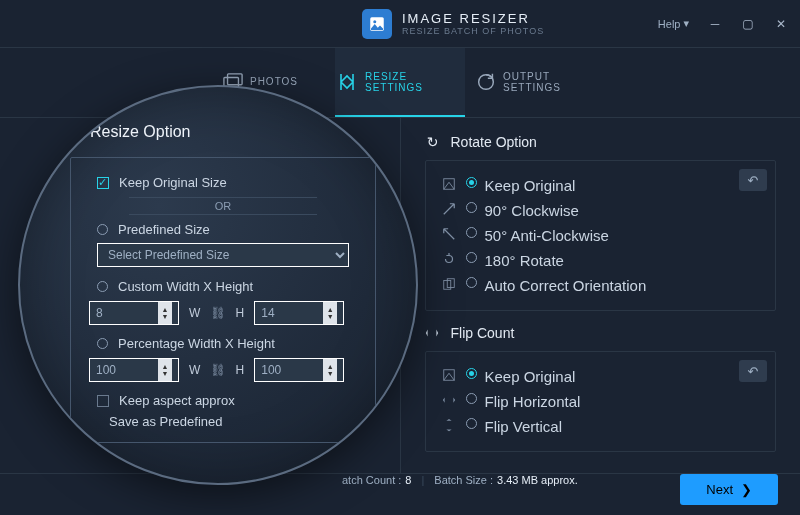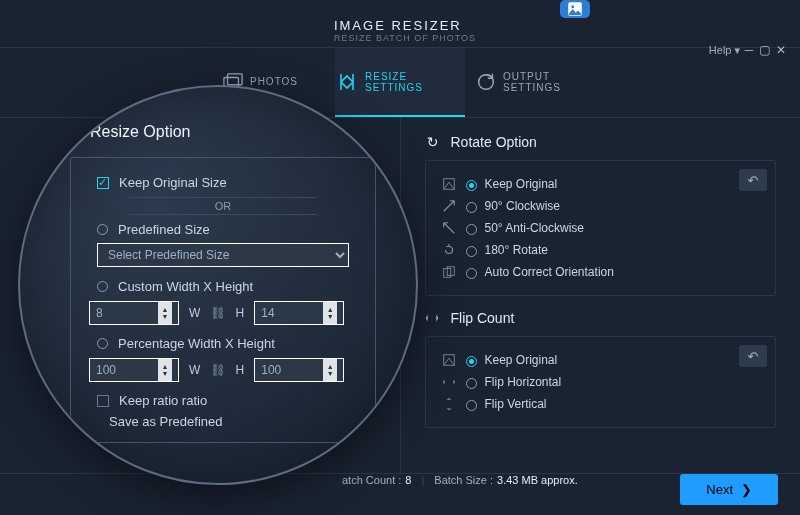--- a/index.html
+++ b/index.html
@@ -1,45 +1,45 @@
 <!DOCTYPE html>
 <html><head>
 <meta charset="utf-8">
 <style>
   * { box-sizing: border-box; margin: 0; padding: 0; font-family: "Segoe UI", Arial, sans-serif; }
   body { width: 800px; height: 515px; background: #1a2332; overflow: hidden; position: relative; color: #b8c4d4; font-size: 12px; }
   .window { width: 100%; height: 100%; position: relative; }
 
   
-  .titlebar { height: 48px; display: flex; align-items: center; padding: 0 12px; border-bottom: 1px solid #2a3645; flex-direction: column; }
+  .titlebar { height: 48px; display: flex; align-items: center; padding: 0 12px; border-bottom: 1px solid #2a3645; }
   .logo { width: 30px; height: 30px; background: #2d7dd2; border-radius: 5px; display: flex; align-items: center; justify-content: center; margin-left: 350px; }
   .title-block { margin-left: 10px; }
   .title-main { color: #e6eef7; font-size: 13px; letter-spacing: 2px; }
   .title-sub { color: #6a7a8e; font-size: 9px; letter-spacing: 1px; }
-  .titlebar-right { margin-left: auto; display: flex; align-items: center; gap: 2px; color: #9fb0c4; }
+  .titlebar-right { margin-left: auto; display: flex; align-items: center; gap: 19px; color: #9fb0c4; }
   .help { font-size: 11px; display: flex; align-items: center; gap: 3px; cursor: pointer; }
   .winbtn { width: 14px; height: 14px; display: flex; align-items: center; justify-content: center; cursor: pointer; color: #aab8cb; }
 
   
   .tabs { height: 70px; display: flex; justify-content: center; gap: 10px; border-bottom: 1px solid #2a3645; }
   .tab { width: 130px; display: flex; flex-direction: row; align-items: center; justify-content: center; gap: 6px; font-size: 10px; letter-spacing: 1px; color: #98a7ba; cursor: pointer; border-bottom: 2px solid transparent; }
   .tab.active { color: #27d3e8; background: #202c3d; border-bottom: 2px solid #27d3e8; }
   .tab .ticon { height: 22px; display:flex; align-items:center; justify-content:center; }
 
   
   .main { display: flex; height: calc(100% - 48px - 70px - 42px); }
   .col { flex: 1; padding: 16px 24px 8px 24px; }
   .col + .col { border-left: 1px solid #2a3645; }
 
   .section-head { display: flex; align-items: center; gap: 10px; color: #e2e9f2; font-size: 14px; margin-bottom: 10px; }
   .section-head .hicon { width: 16px; text-align: center; }
 
   .panel { border: 1px solid #2a3645; border-radius: 2px; padding: 12px 14px; margin-bottom: 14px; position: relative; }
 
-  .row { display: flex; align-items: flex-end; gap: 8px; padding: 4px 0; font-size: 12px; }
+  .row { display: flex; align-items: flex-start; gap: 8px; padding: 4px 0; font-size: 15px; }
   .row .ricon { width: 18px; color: #7f8fa4; display:flex; align-items:center; justify-content:center; }
   .radio { width: 11px; height: 11px; border: 1.5px solid #8b9cb2; border-radius: 50%; display: inline-block; position: relative; cursor: pointer; }
   .radio.on { border-color: #27d3e8; }
   .radio.on::after { content:""; position:absolute; inset:2px; background:#27d3e8; border-radius:50%; }
   .check { width: 12px; height: 12px; border: 1.5px solid #27d3e8; display:inline-block; position:relative; cursor:pointer; }
   .check.on::after { content:"✓"; color:#27d3e8; position:absolute; top:-2px; left:0; font-size:11px; }
   .check.grey { border-color:#6a7a8e; }
   .label { color:#cbd6e3; cursor:pointer; }
 
   .undo { position:absolute; right:8px; top:8px; width:28px; height:22px; background:#2f3c4e; border-radius:3px; display:flex; align-items:center; justify-content:center; color:#9fb0c4; cursor:pointer; font-size:13px; }
@@ -312,21 +312,21 @@
           <span>100</span>
           <span class="spin">
               <span>▲</span>
               <span>▼</span>
             </span>
         </div>
       </div>
 
       <div class="lrow" style="margin-top:4px;">
         <span class="check grey"></span>
-        <span class="label">Keep ratio ratio</span>
+        <span class="label">Keep aspect approx</span>
       </div>
       <div class="lrow">
         <span class="label" style="margin-left:12px;">Save as Predefined</span>
       </div>
     </div>
   </div>
 
 </div>
 
 </body></html>

